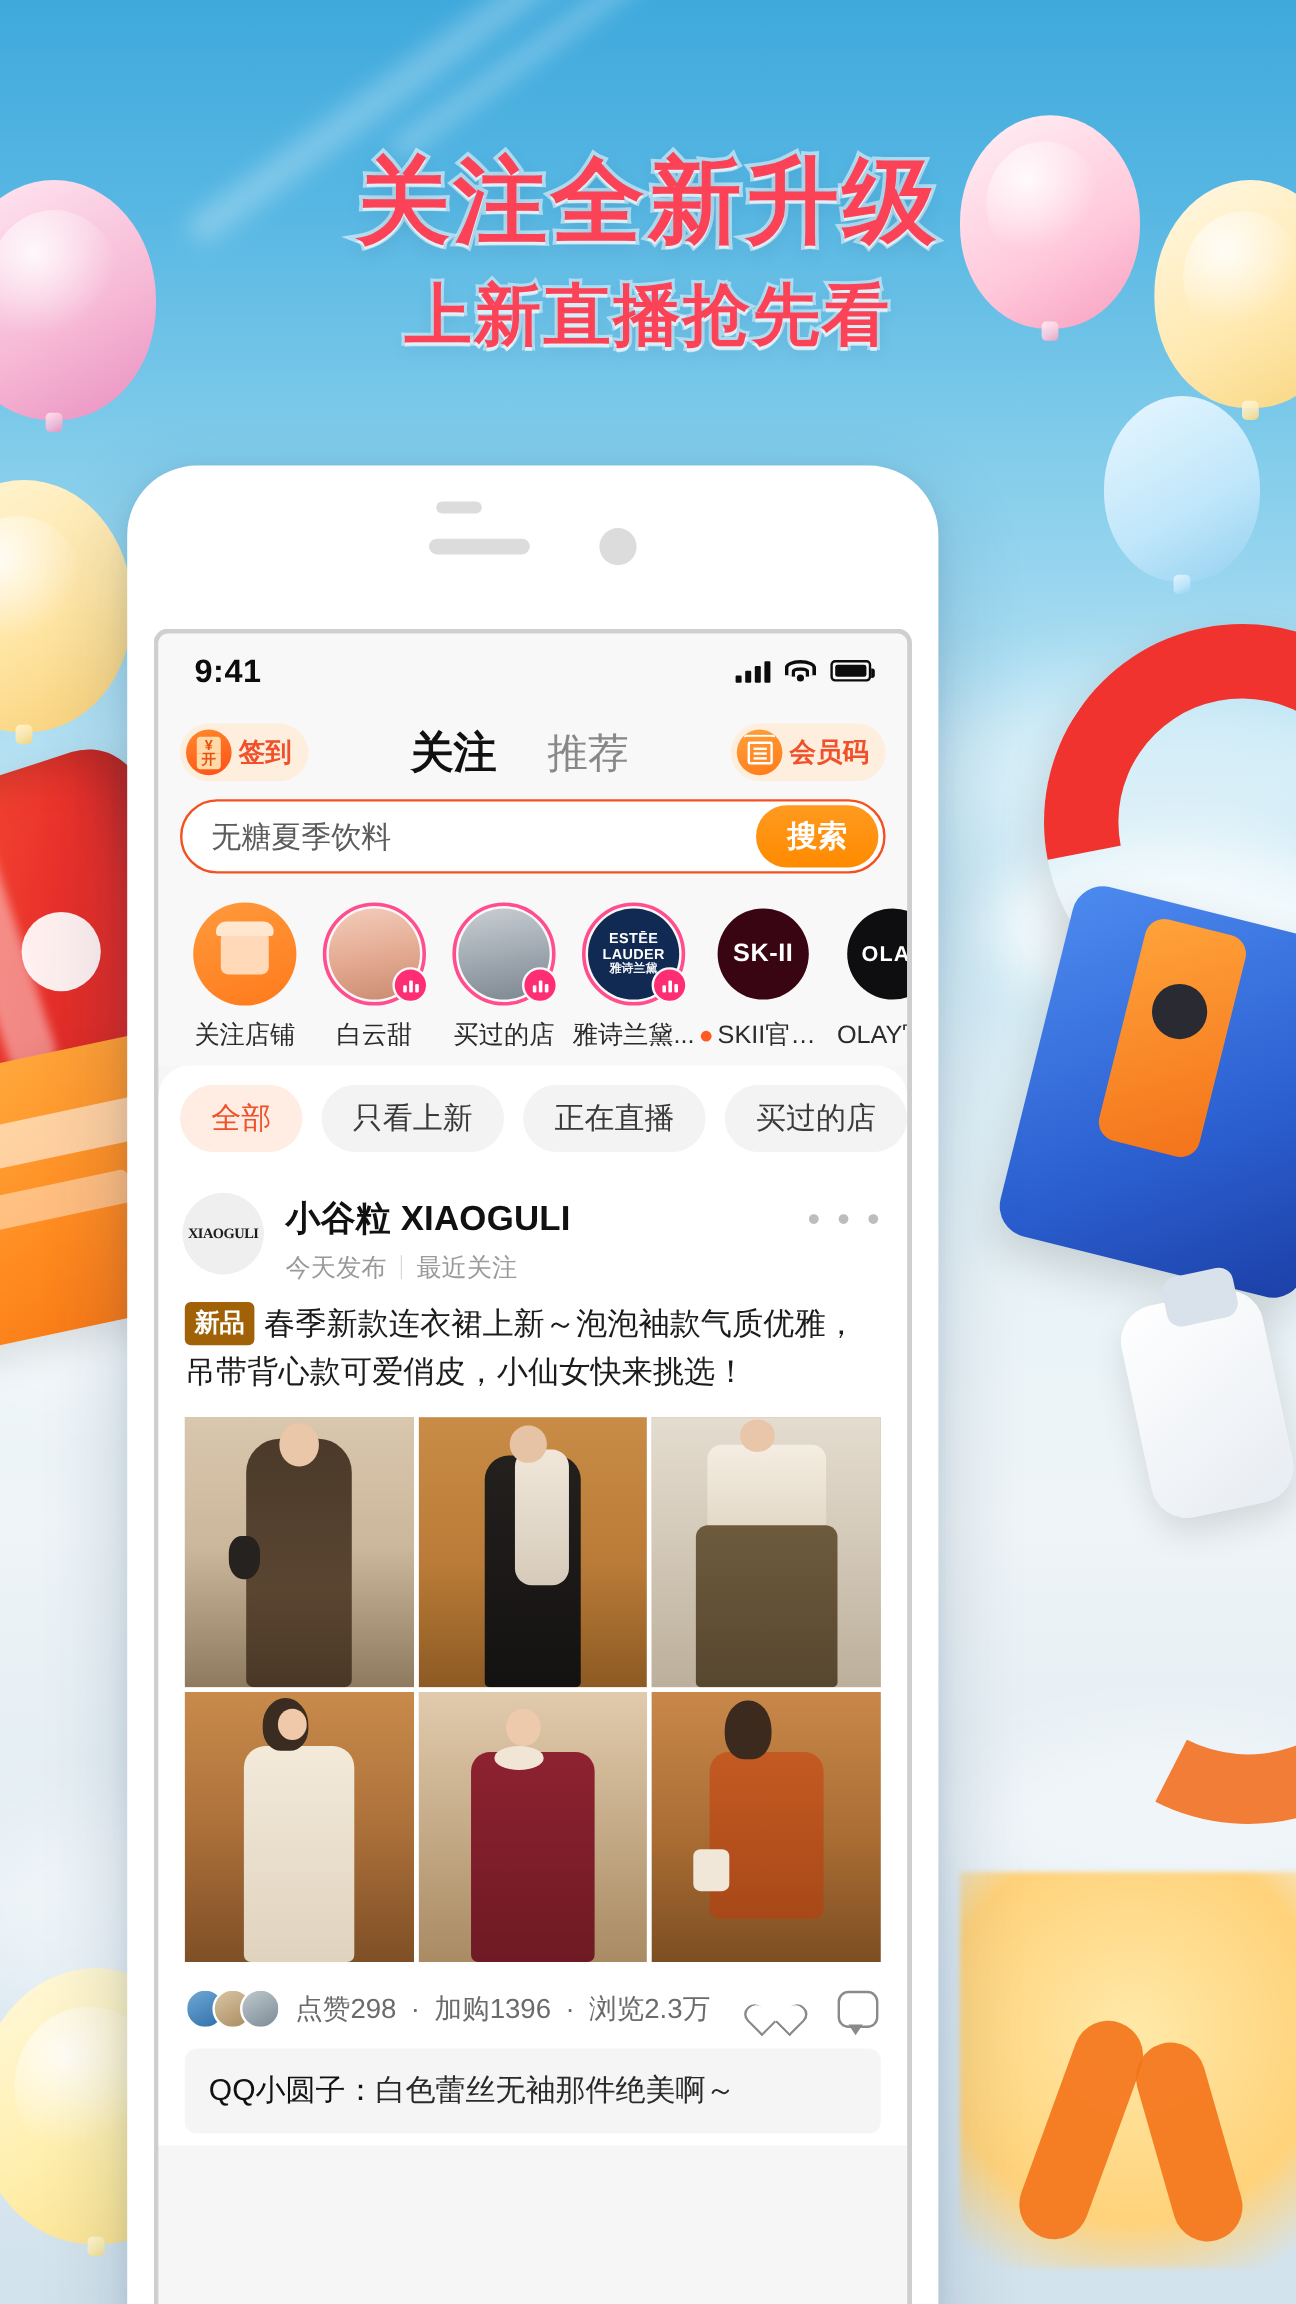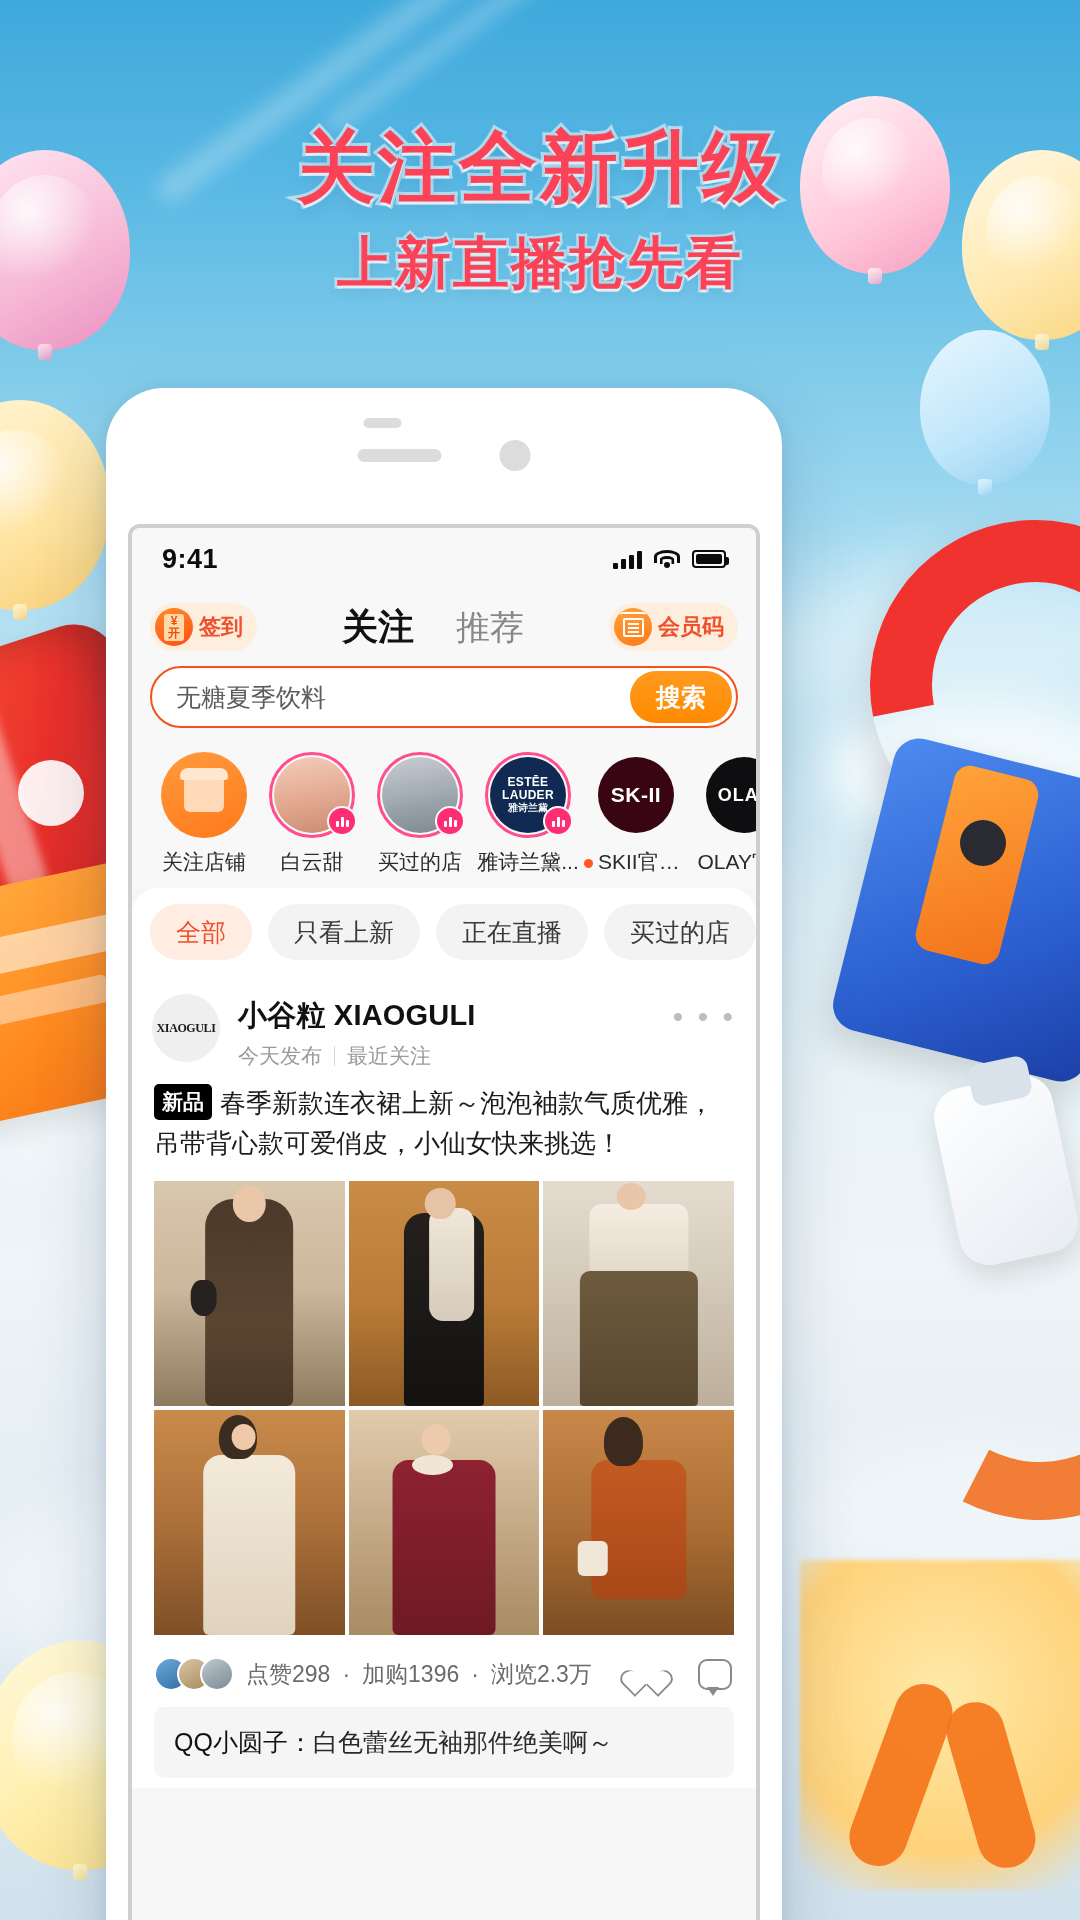--- a/index.html
+++ b/index.html
@@ -279,21 +279,21 @@
   .post-name { font-size: 29px; color:#111; font-weight:700; letter-spacing:.2px; }
   .post-sub { margin-top: 6px; font-size: 21px; color:#9a9a9a; display:flex; align-items:center; gap:12px; }
   .post-sub .sep { width:1px; height:20px; background:#d8d8d8; display:inline-block; }
   .post-more { font-size: 30px; color:#bdbdbd; letter-spacing:3px; padding-top:6px; }
 
   .post-text {
     padding: 14px 22px 0 22px;
     font-size: 26px; line-height: 1.52; color:#1c1c1c;
   }
   .tag-new {
-    display:inline-block; background:#000000; color:#fff;
+    display:inline-block; background:#a16207; color:#fff;
     font-size: 21px; font-weight:600; border-radius:5px;
     padding: 2px 8px; margin-right: 8px; vertical-align: 3px;
   }
 
   
   #grid {
     margin: 18px 22px 0 22px;
     display:grid; grid-template-columns: repeat(3, 1fr);
     gap: 4px;
   }

